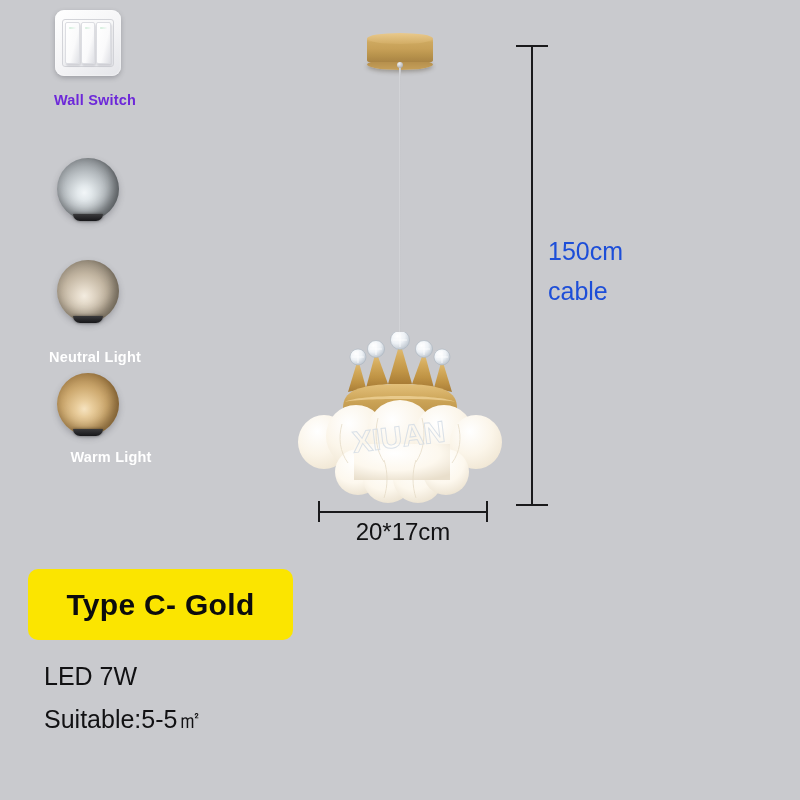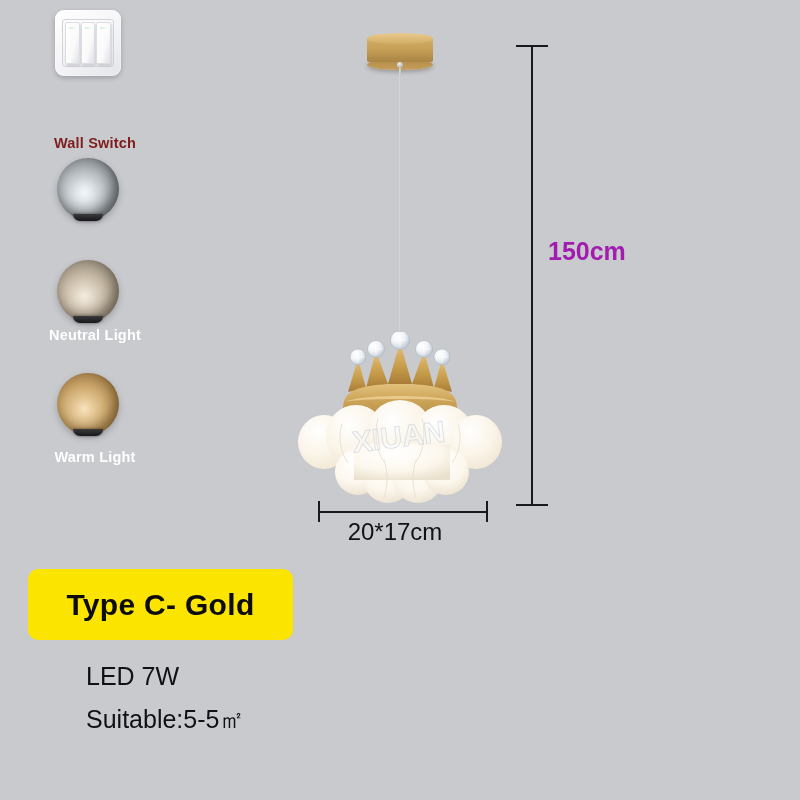--- a/index.html
+++ b/index.html
@@ -25,21 +25,21 @@
   .ws-rocker{flex:1;border-radius:2px;
     background:linear-gradient(105deg,#ffffff 0%,#fafafb 60%,#dfe0e5 100%);
     border:1px solid #dcdde2;
     box-shadow:1px 2px 2px rgba(120,120,130,.25);
     position:relative;}
   .ws-rocker::after{content:"";position:absolute;left:3px;right:3px;top:4px;height:2px;
     background:linear-gradient(90deg,rgba(205,235,215,.9),rgba(230,245,235,.2));border-radius:1px;}
 
   .cap-label{position:absolute;width:190px;text-align:center;
     font-size:14.5px;font-weight:700;letter-spacing:.2px;}
-  .cap-dark{color:#7f1d1d;margin-top:43px;}
+  .cap-dark{color:#6d28d9;}
   .cap-light{color:#ffffff;}
 
   .bulb{position:absolute;width:62px;height:62px;border-radius:50%;}
   .bulb .base{position:absolute;left:50%;transform:translateX(-50%);
     bottom:-1px;width:30px;height:7px;border-radius:0 0 7px 7px;
     background:linear-gradient(180deg,#3a3a3c,#17171a);
     box-shadow:0 0 3px rgba(0,0,0,.5);}
   .bulb .glassline{position:absolute;left:50%;transform:translateX(-50%);
     bottom:2px;width:24px;height:3px;border-radius:2px;}
 
@@ -76,35 +76,35 @@
   .cable{position:absolute;left:399px;top:62px;width:2px;height:290px;
     background:linear-gradient(90deg,#b9babe,#e6e7ea 45%,#aeafb4);}
 
   .lamp{position:absolute;left:296px;top:332px;width:208px;height:180px;}
 
   
   .vline{position:absolute;left:531px;top:45px;width:2px;height:461px;background:#1a1a1c;}
   .vcap-top{position:absolute;left:516px;top:45px;width:32px;height:2px;background:#1a1a1c;}
   .vcap-bot{position:absolute;left:516px;top:504px;width:32px;height:2px;background:#1a1a1c;}
   .vtext{position:absolute;left:548px;top:232px;width:170px;
-    font-size:25px;font-weight:700;color:#a21caf;line-height:1.58;}
+    font-size:25px;font-weight:400;color:#1d4ed8;line-height:1.58;}
 
   .hline{position:absolute;left:318px;top:511px;width:170px;height:2px;background:#1a1a1c;}
   .hcap-l{position:absolute;left:318px;top:501px;width:2px;height:21px;background:#1a1a1c;}
   .hcap-r{position:absolute;left:486px;top:501px;width:2px;height:21px;background:#1a1a1c;}
-  .htext{position:absolute;left:292px;top:518px;width:206px;text-align:center;
+  .htext{position:absolute;left:300px;top:518px;width:206px;text-align:center;
     font-size:24px;font-weight:400;color:#121214;}
 
   
   .badge{position:absolute;left:28px;top:569px;width:265px;height:71px;
     background:#fbe500;border-radius:10px;
     display:flex;align-items:center;justify-content:center;}
   .badge span{font-size:30px;font-weight:700;color:#0c0c0d;letter-spacing:.3px;}
   .specs{position:absolute;left:44px;top:655px;width:330px;}
-  .specs div{font-size:25px;color:#111113;line-height:1.70;white-space:nowrap;margin-left:42px;}
+  .specs div{font-size:25px;color:#111113;line-height:1.70;white-space:nowrap;}
 </style>
 </head>
 <body style="background: rgb(201, 202, 206);">
 
 <div class="stage">
 
   <div class="swatch-col">
 
     <div class="wall-switch">
       <div class="ws-plate">
@@ -117,27 +117,27 @@
 
     <div class="bulb bulb-white" style="left:57px;top:158px;">
       <div class="glassline"></div>
       <div class="base"></div>
     </div>
 
     <div class="bulb bulb-neutral" style="left:57px;top:260px;">
       <div class="glassline"></div>
       <div class="base"></div>
     </div>
-    <div class="cap-label cap-light" style="top:327px;">Neutral Light</div>
+    <div class="cap-label cap-light" style="top:349px;">Neutral Light</div>
 
     <div class="bulb bulb-warm" style="left:57px;top:373px;">
       <div class="glassline"></div>
       <div class="base"></div>
     </div>
-    <div class="cap-label cap-light" style="top:449px;">Warm Light</div>
+    <div class="cap-label cap-light" style="top:449px;padding-left:16px;">Warm Light</div>
   </div>
 
   <div class="canopy">
     <div class="canopy-bot"></div>
     <div class="canopy-body"></div>
     <div class="canopy-top"></div>
     <div class="canopy-screw"></div>
   </div>
   <div class="cable"></div>
 
@@ -221,20 +221,21 @@
     </g>
 
     <text x="104" y="115" text-anchor="middle" font-family="Liberation Sans, sans-serif" font-size="30" font-weight="700" fill="none" stroke="#cfd9e4" stroke-width="1" opacity=".75" transform="rotate(-7 104 115)">XIUAN</text>
   </svg>
 
   <div class="vcap-top"></div>
   <div class="vline"></div>
   <div class="vcap-bot"></div>
   <div class="vtext">
     <div>150cm</div>
+    <div>cable</div>
   </div>
 
   <div class="hcap-l"></div>
   <div class="hline"></div>
   <div class="hcap-r"></div>
   <div class="htext">20*17cm</div>
 
   <div class="badge">
     <span>Type C- Gold</span>
   </div>

